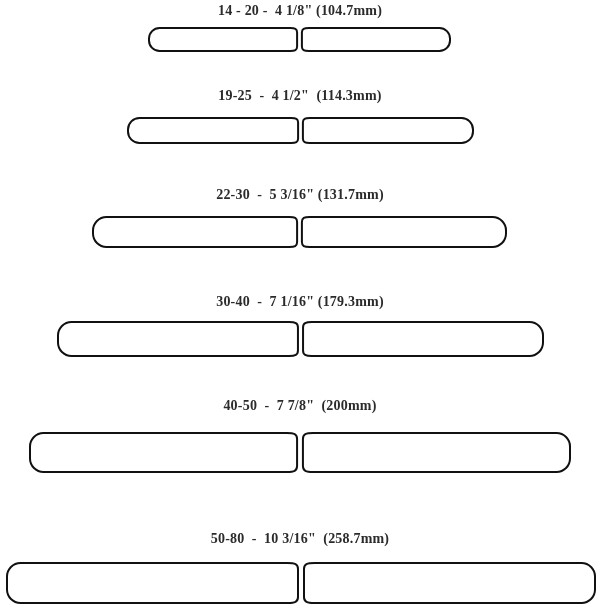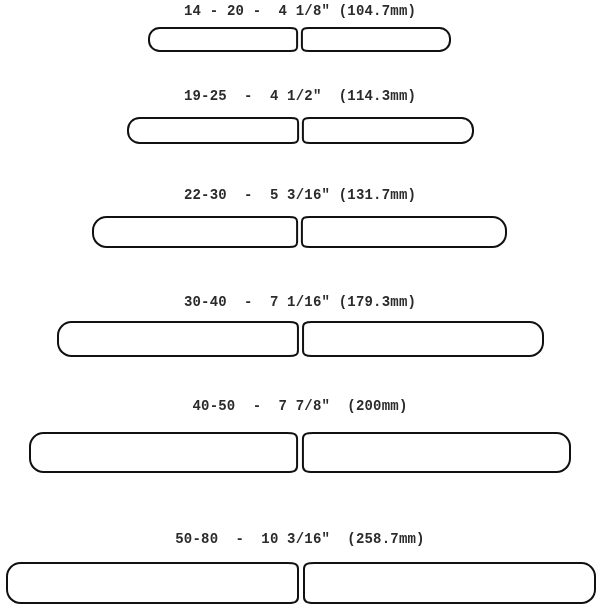--- a/index.html
+++ b/index.html
@@ -6,21 +6,21 @@
     margin: 0;
     padding: 0;
     background: #ffffff;
   }
   #canvas {
     position: relative;
     width: 600px;
     height: 609px;
     background: var(--bg, #ffffff);
     overflow: hidden;
-    font-family: Liberation Mono, monospace;
+    font-family: Liberation Serif, serif;
     border-radius: 9px;
   }
   #diagram {
     position: absolute;
     left: 0;
     top: 0;
   }
   #diagram path {
     fill: #ffffff;
     stroke: var(--stroke, #111111);

